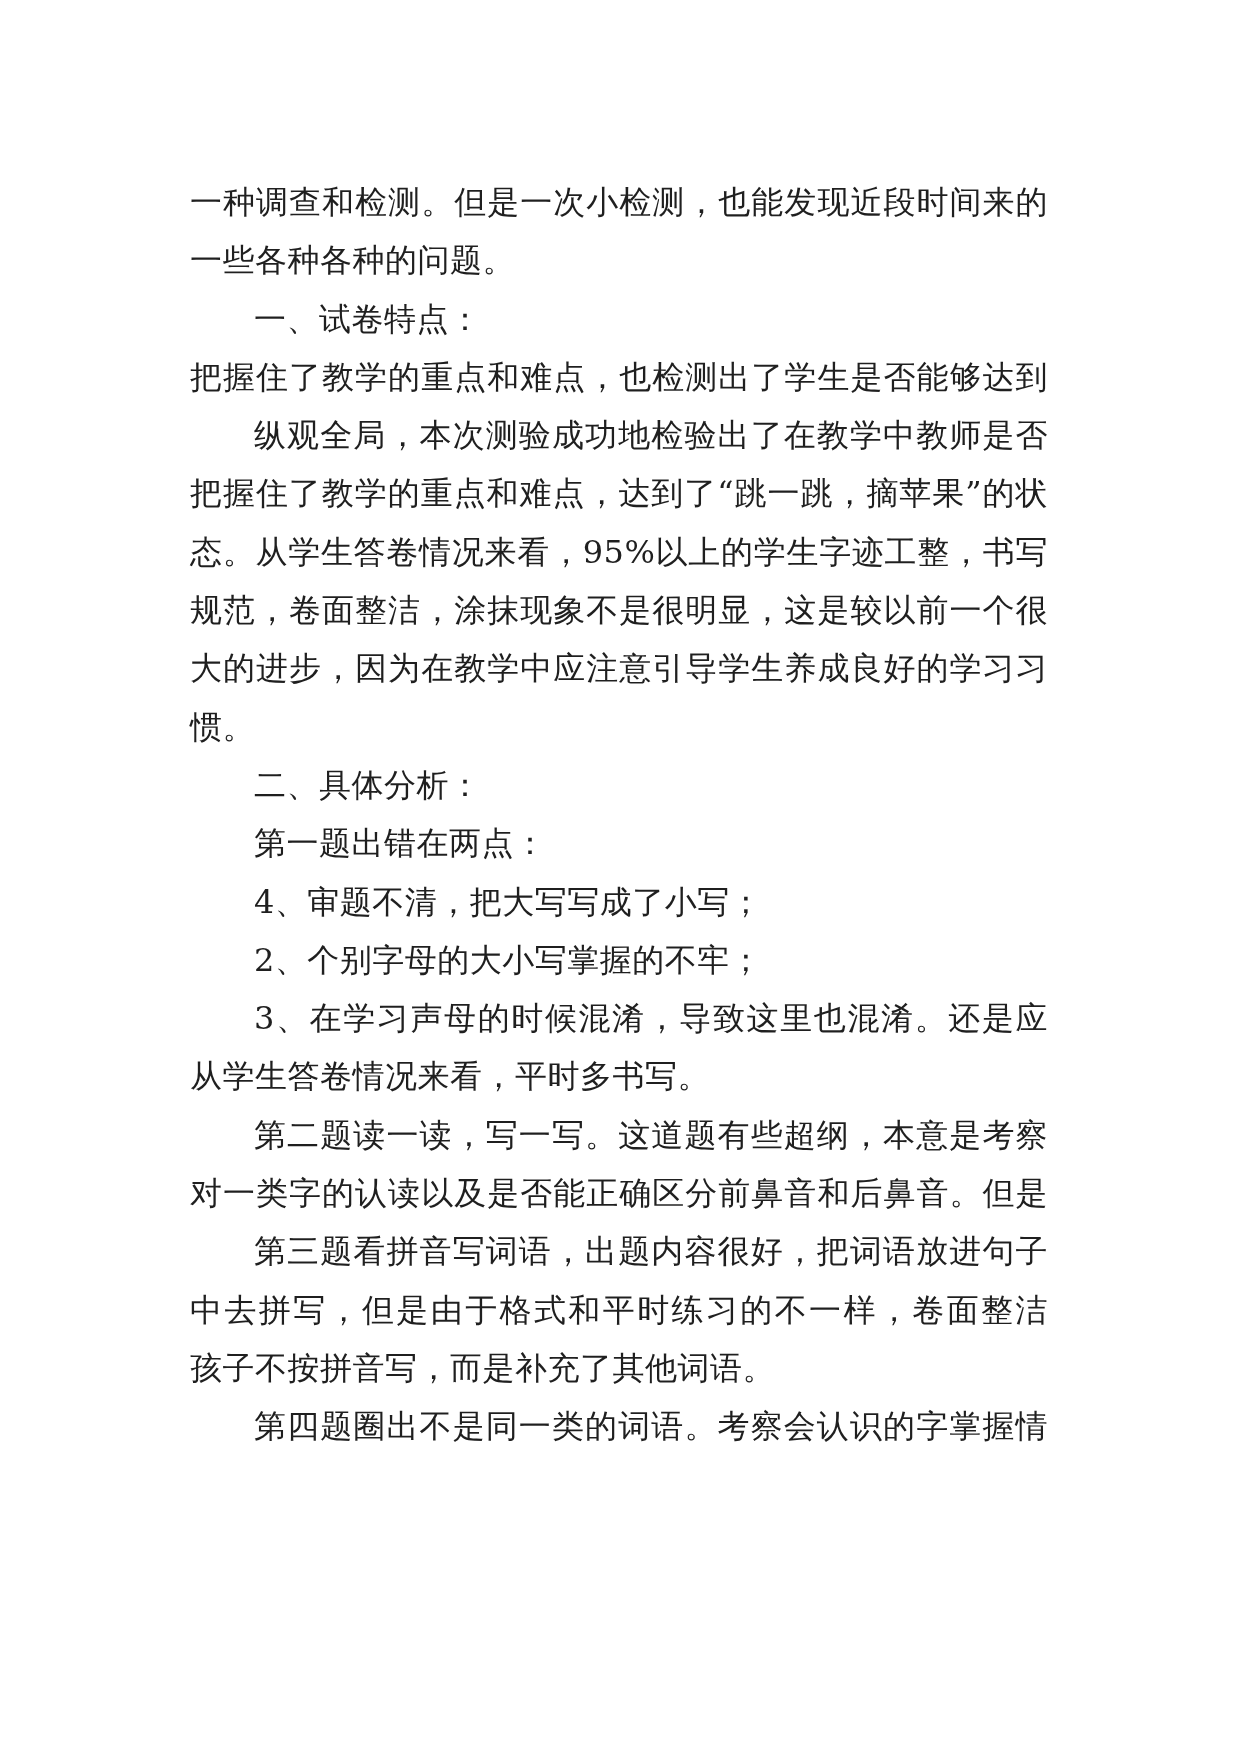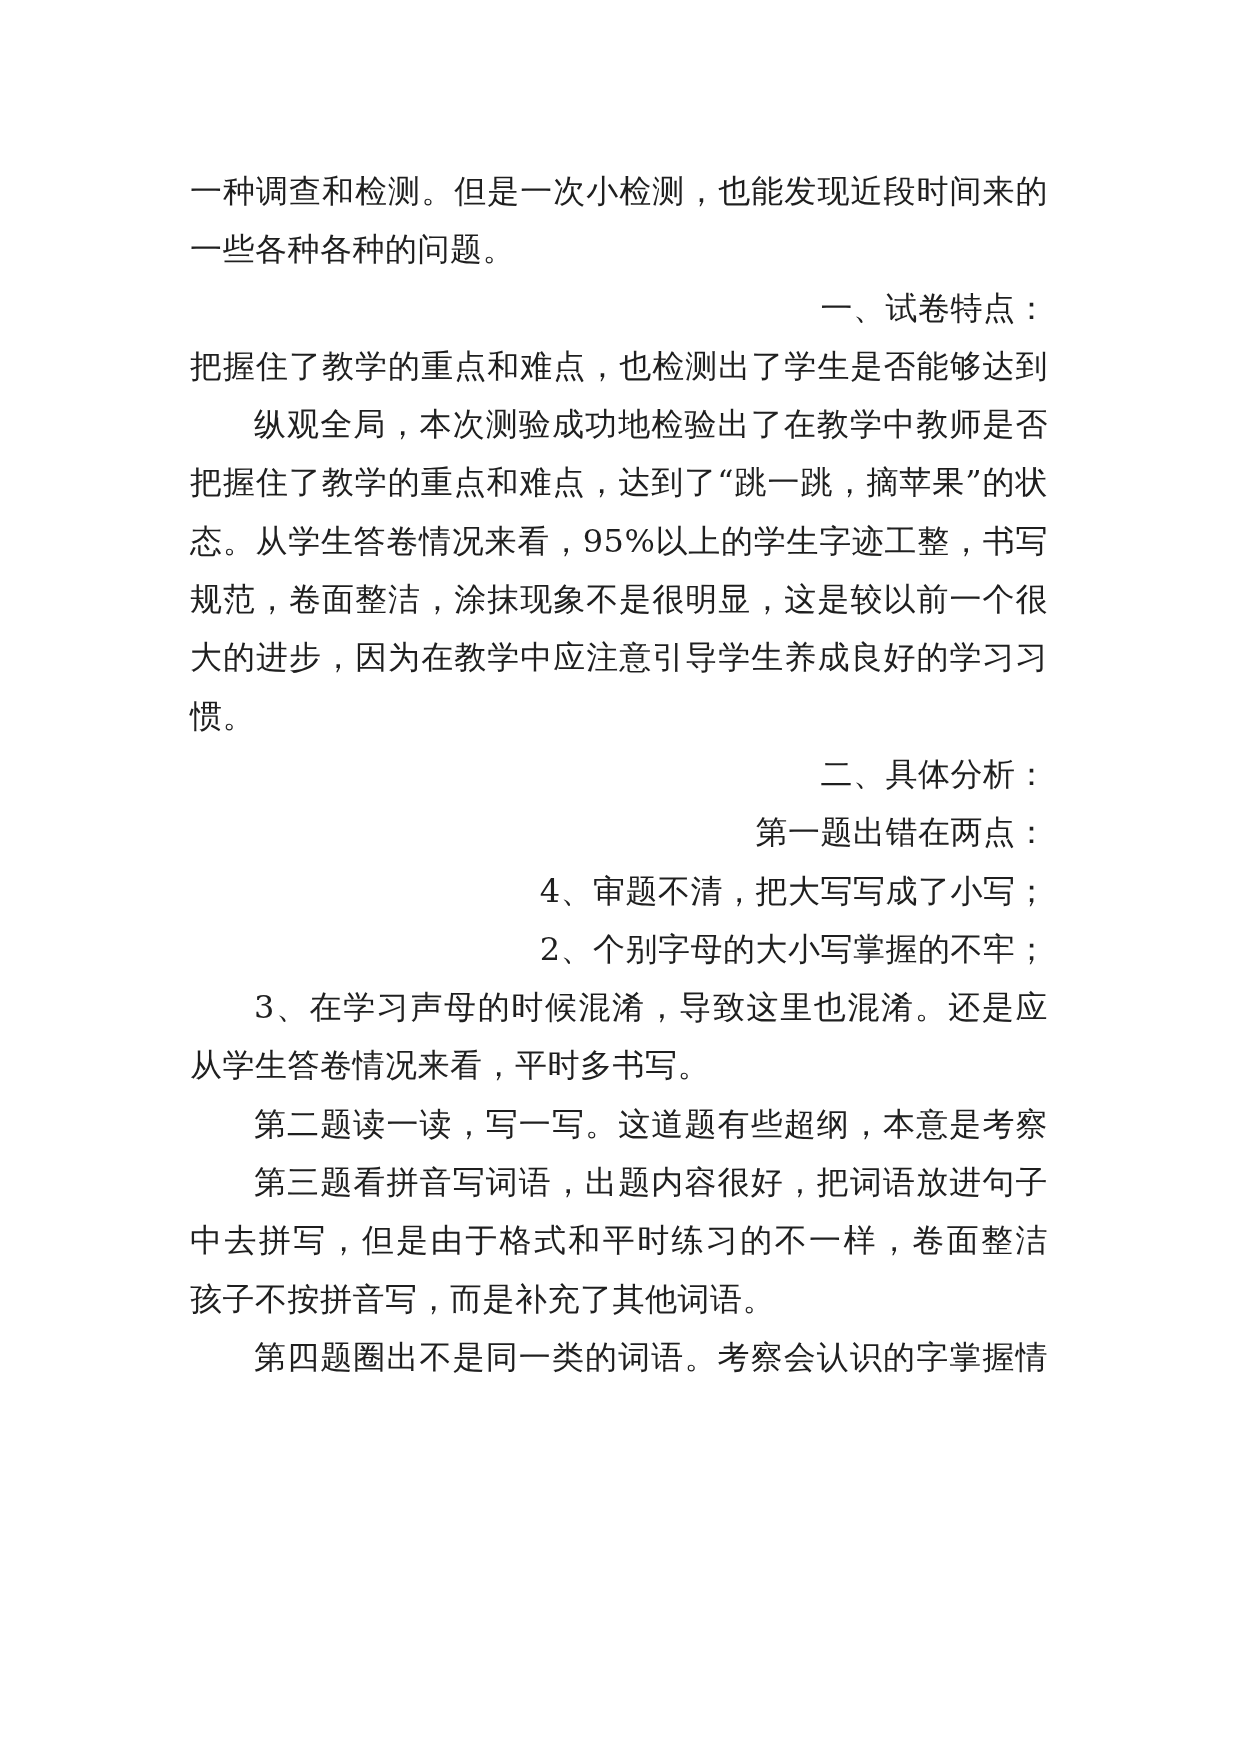--- a/index.html
+++ b/index.html
@@ -11,35 +11,34 @@
     position: relative;
     width: 1241px;
     height: 1754px;
     background: #ffffff;
     overflow: hidden;
     font-family: "DejaVu Serif", serif;
   }
   .textblock {
     position: absolute;
     left: 190px;
-    top: 162px;
+    top: 173px;
     width: 858px;
   }
   .line {
     height: 58.3px;
     line-height: 58.3px;
     font-size: 32px;
     letter-spacing: 0.5px;
     color: #1f1f1f;
     white-space: normal;
     overflow: visible;
   }
   .line.indent {
     padding-left: 64px;
-    text-align: right;
   }
   .line.justify {
     text-align: justify;
     text-align-last: justify;
   }
 </style>
 </head>
 <body>
 
 <div class="page" style="background: rgb(255, 255, 255);">
@@ -54,18 +53,19 @@
       <div class="line justify">规范，卷面整洁，涂抹现象不是很明显，这是较以前一个很</div>
       <div class="line justify">大的进步，因为在教学中应注意引导学生养成良好的学习习</div>
       <div class="line">惯。</div>
       <div class="line indent">二、具体分析：</div>
       <div class="line indent">第一题出错在两点：</div>
       <div class="line indent">4、审题不清，把大写写成了小写；</div>
       <div class="line indent">2、个别字母的大小写掌握的不牢；</div>
       <div class="line indent justify">3、在学习声母的时候混淆，导致这里也混淆。还是应</div>
       <div class="line">从学生答卷情况来看，平时多书写。</div>
       <div class="line indent justify">第二题读一读，写一写。这道题有些超纲，本意是考察</div>
+      <div class="line justify">对一类字的认读以及是否能正确区分前鼻音和后鼻音。但是</div>
       <div class="line indent justify">第三题看拼音写词语，出题内容很好，把词语放进句子</div>
       <div class="line justify">中去拼写，但是由于格式和平时练习的不一样，卷面整洁</div>
       <div class="line">孩子不按拼音写，而是补充了其他词语。</div>
       <div class="line indent justify">第四题圈出不是同一类的词语。考察会认识的字掌握情</div>
     </div>
 </div>
 
 </body></html>

